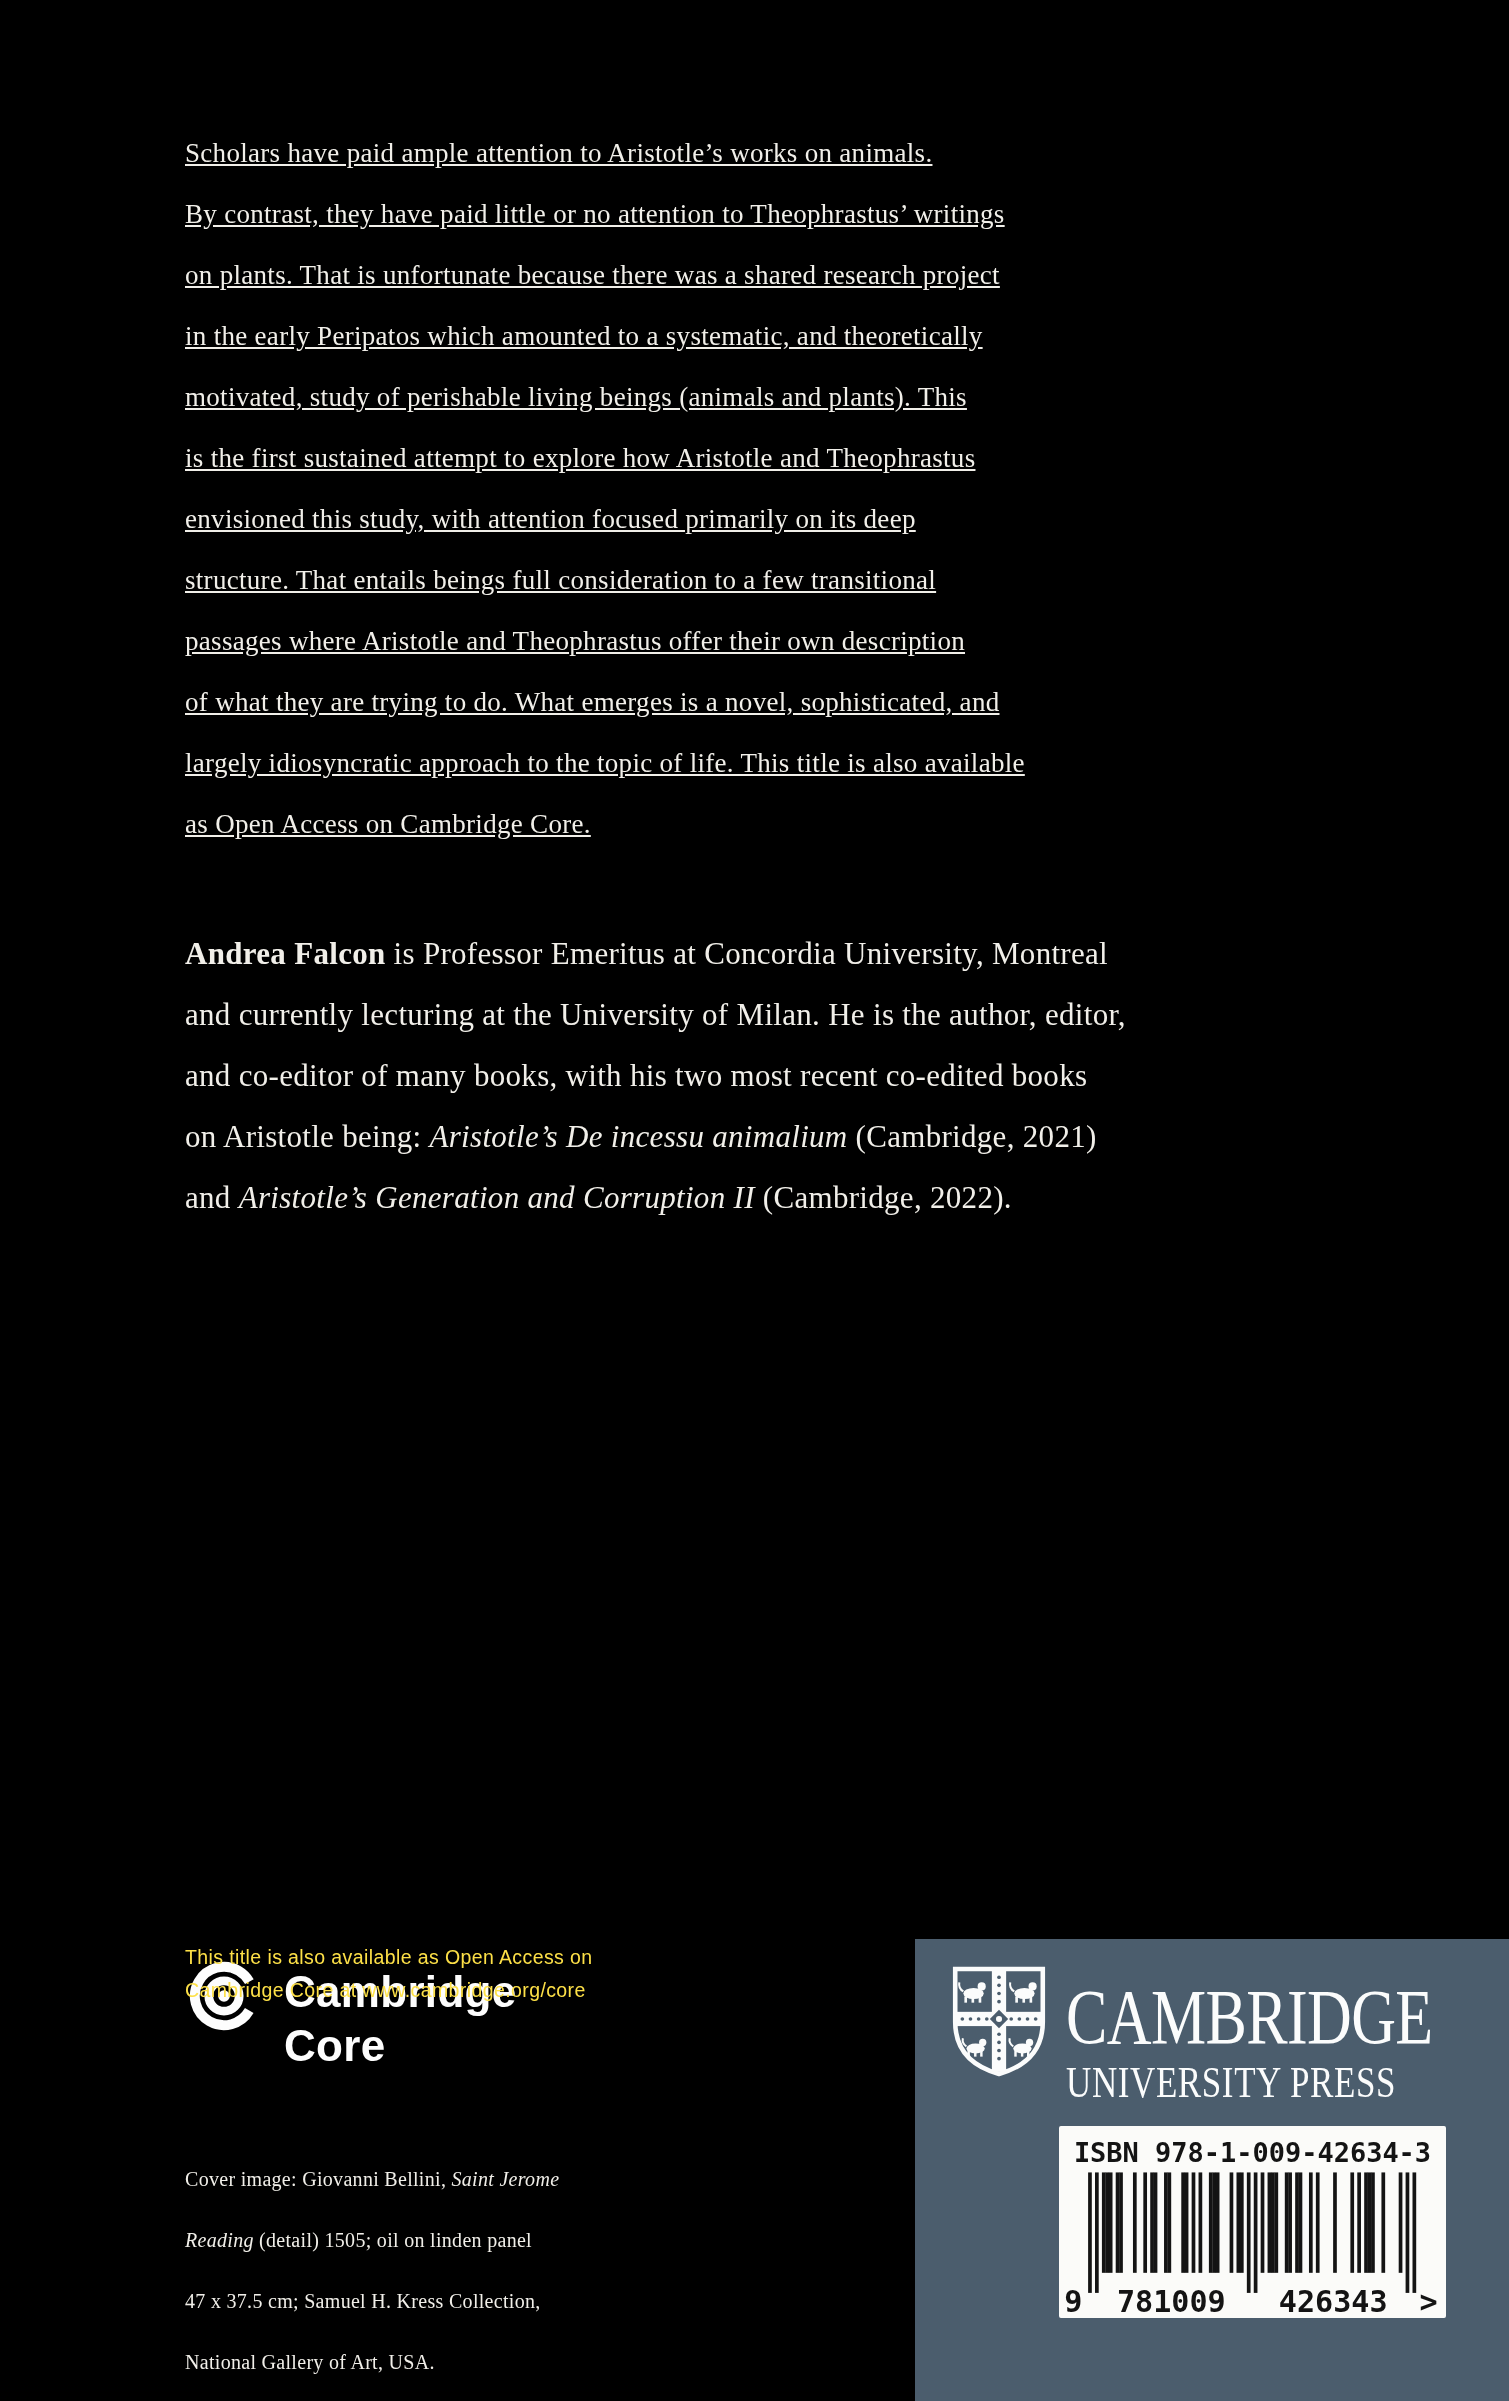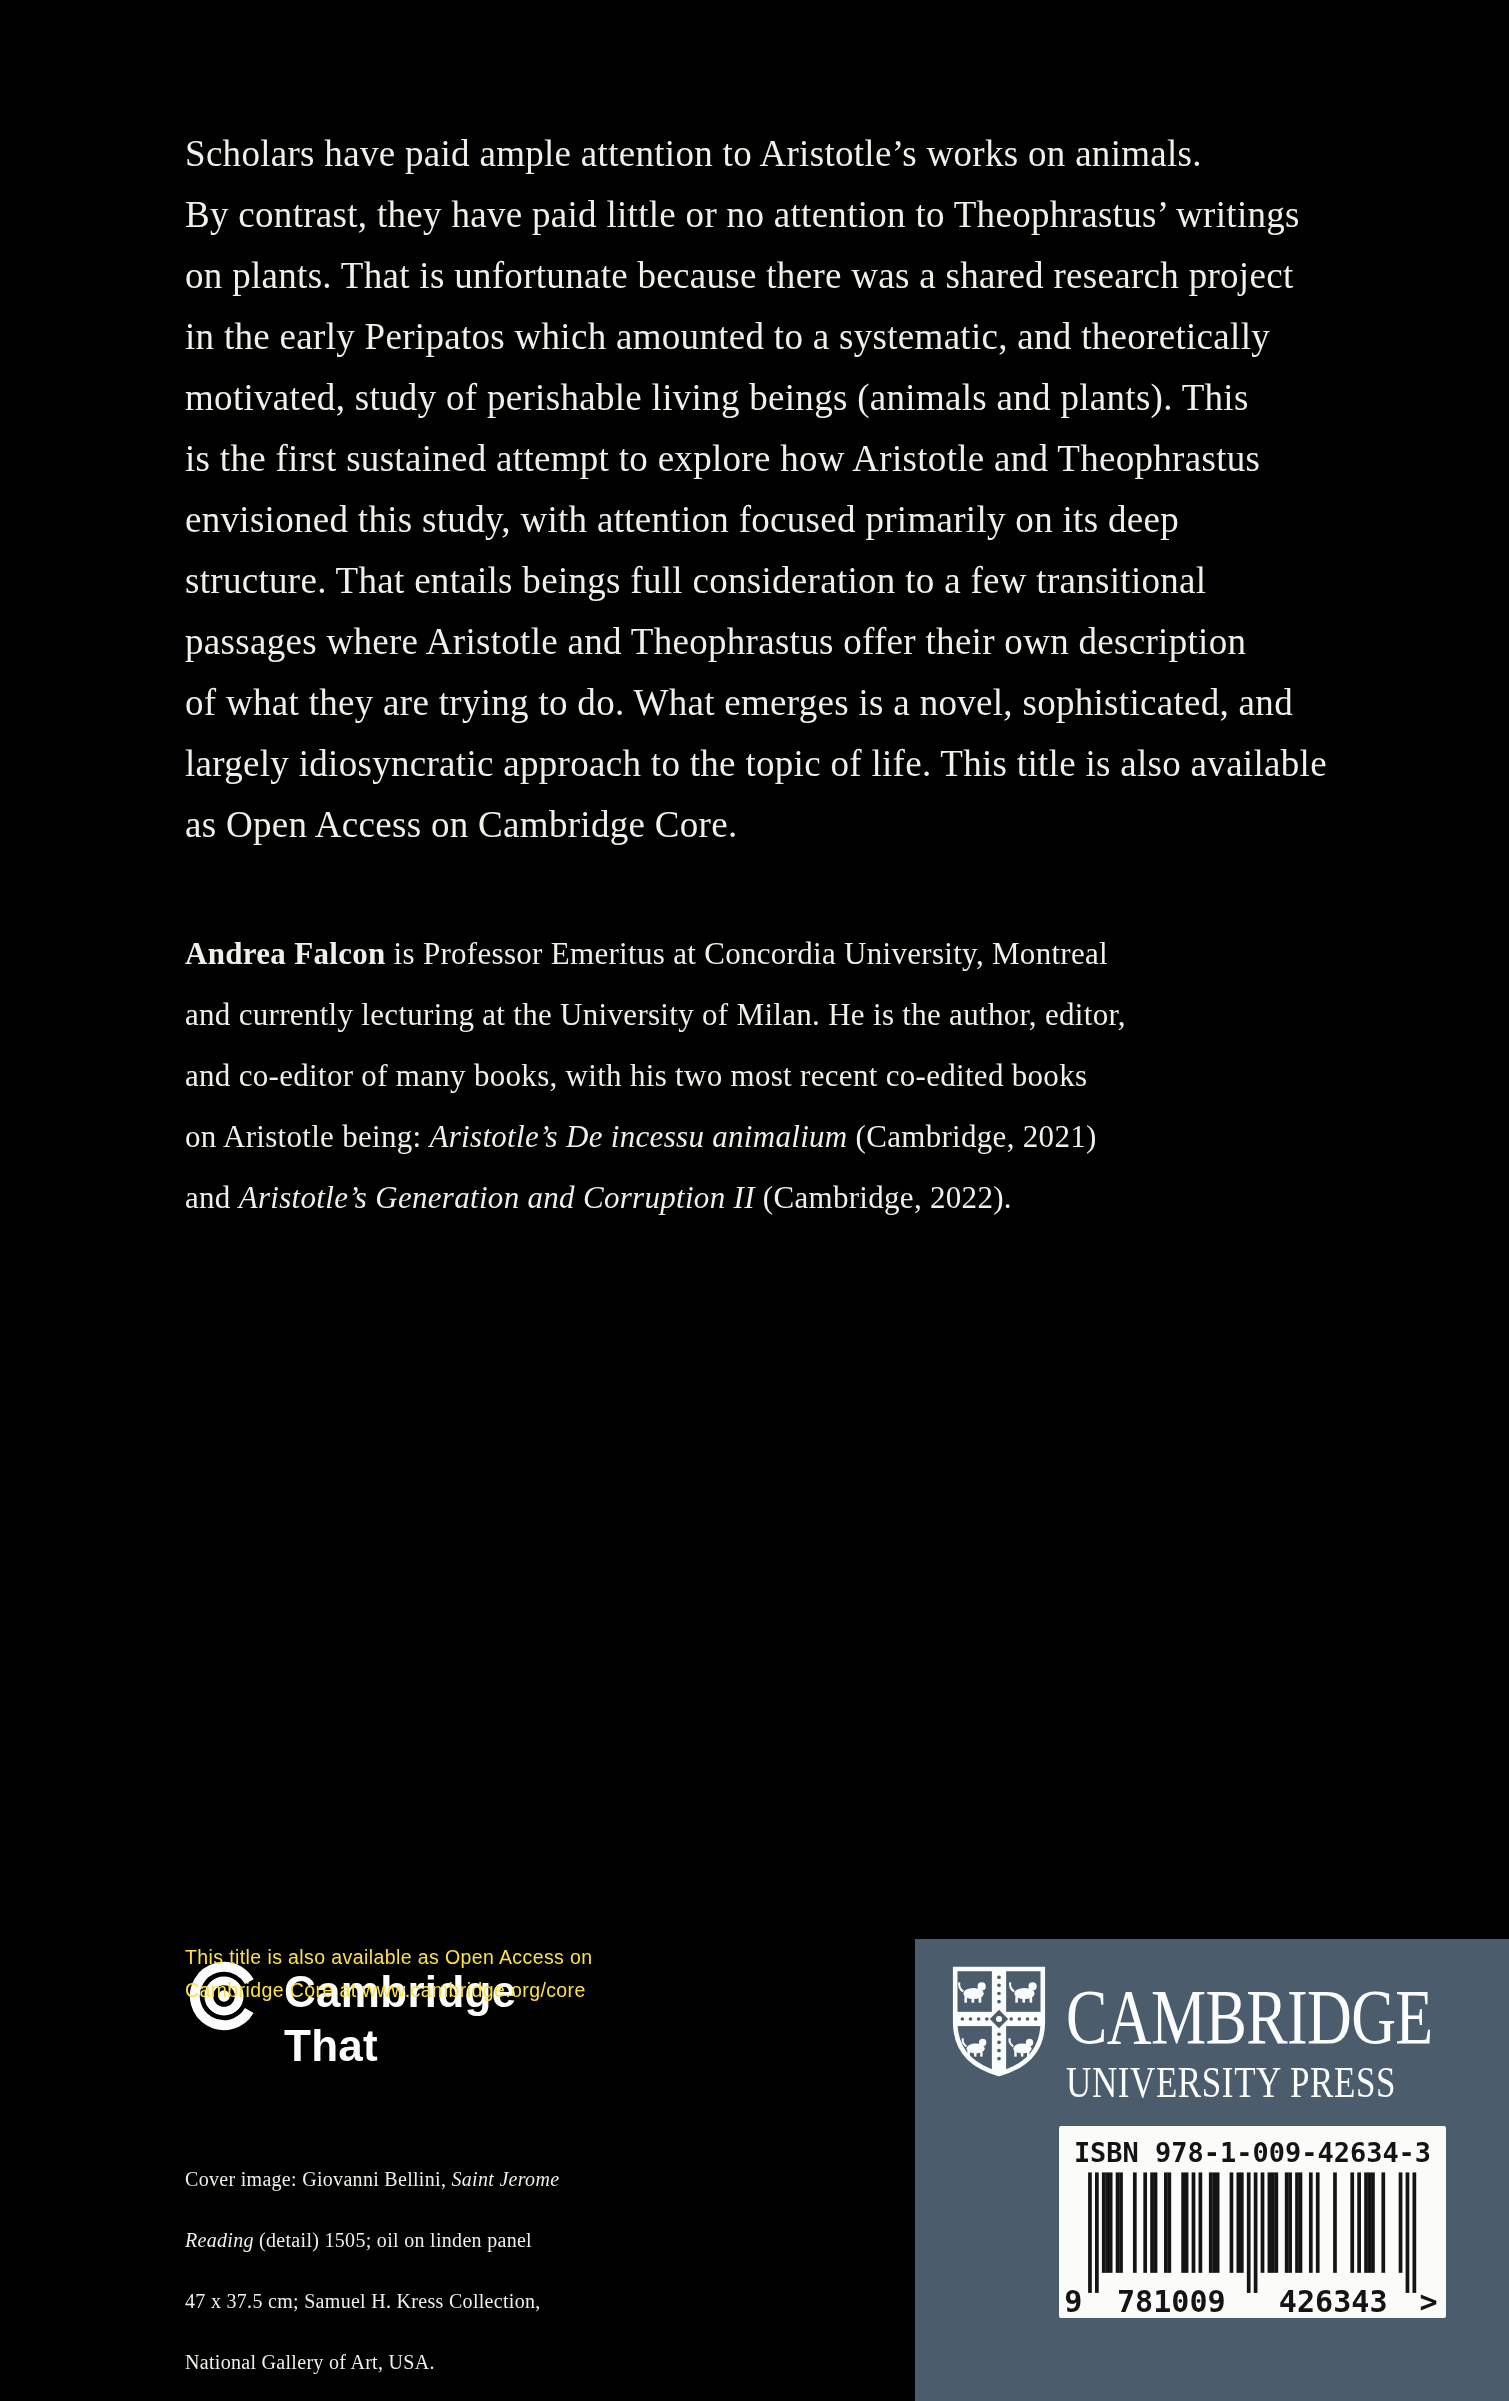--- a/index.html
+++ b/index.html
@@ -6,21 +6,21 @@
   body{
     position:relative;
     width:1510px;height:2401px;
     overflow:hidden;
     font-family:"Liberation Serif", serif;
     color:#f1efe9;
   }
   .abs{position:absolute;}
   .line{white-space:nowrap;}
   
-  .synopsis{left:185px;top:123px;font-size:37px;line-height:61px;letter-spacing:0.3px;}
+  .synopsis{left:185px;top:123px;font-size:27px;line-height:61px;letter-spacing:0.3px;text-decoration:underline;}
   .bio{left:185px;top:923px;font-size:31px;line-height:61px;letter-spacing:0.3px;}
   .s-bold{font-weight:bold;}
   .s-italic{font-style:italic;}
   
   .oa-icon{left:189px;top:1961px;}
   .oa-wordmark{
     left:284px;top:1965px;
     font-family:"Liberation Sans", sans-serif;
     font-weight:bold;font-size:44px;line-height:54px;
     color:#fdfdfd;letter-spacing:0.3px;
@@ -79,21 +79,21 @@
 
 <div class="abs oa-icon">
   <svg width="70" height="70" viewBox="0 0 120 120" aria-hidden="true">
     <circle cx="60" cy="60" r="50" fill="none" stroke="#fdfdfd" stroke-width="17" stroke-dasharray="261.8 52.4" transform="rotate(30 60 60)"></circle>
     <circle cx="60" cy="60" r="26" fill="none" stroke="#fdfdfd" stroke-width="15"></circle>
     <circle cx="60" cy="60" r="10" fill="#fdfdfd"></circle>
   </svg>
 </div>
 <div class="abs oa-wordmark">
   <div class="line">Cambridge</div>
-  <div class="line">That</div>
+  <div class="line">Core</div>
 </div>
 <div class="abs oa-note">
     <div class="line">This title is also available as Open Access on</div>
     <div class="line">Cambridge Core at www.cambridge.org/core</div>
   </div>
 
 <div class="abs credit">
     <div class="line"><span>Cover image: Giovanni Bellini, </span><span class="s-italic">Saint Jerome</span></div>
     <div class="line"><span class="s-italic">Reading</span><span> (detail) 1505; oil on linden panel</span></div>
     <div class="line"><span>47 x 37.5 cm; Samuel H. Kress Collection,</span></div>

